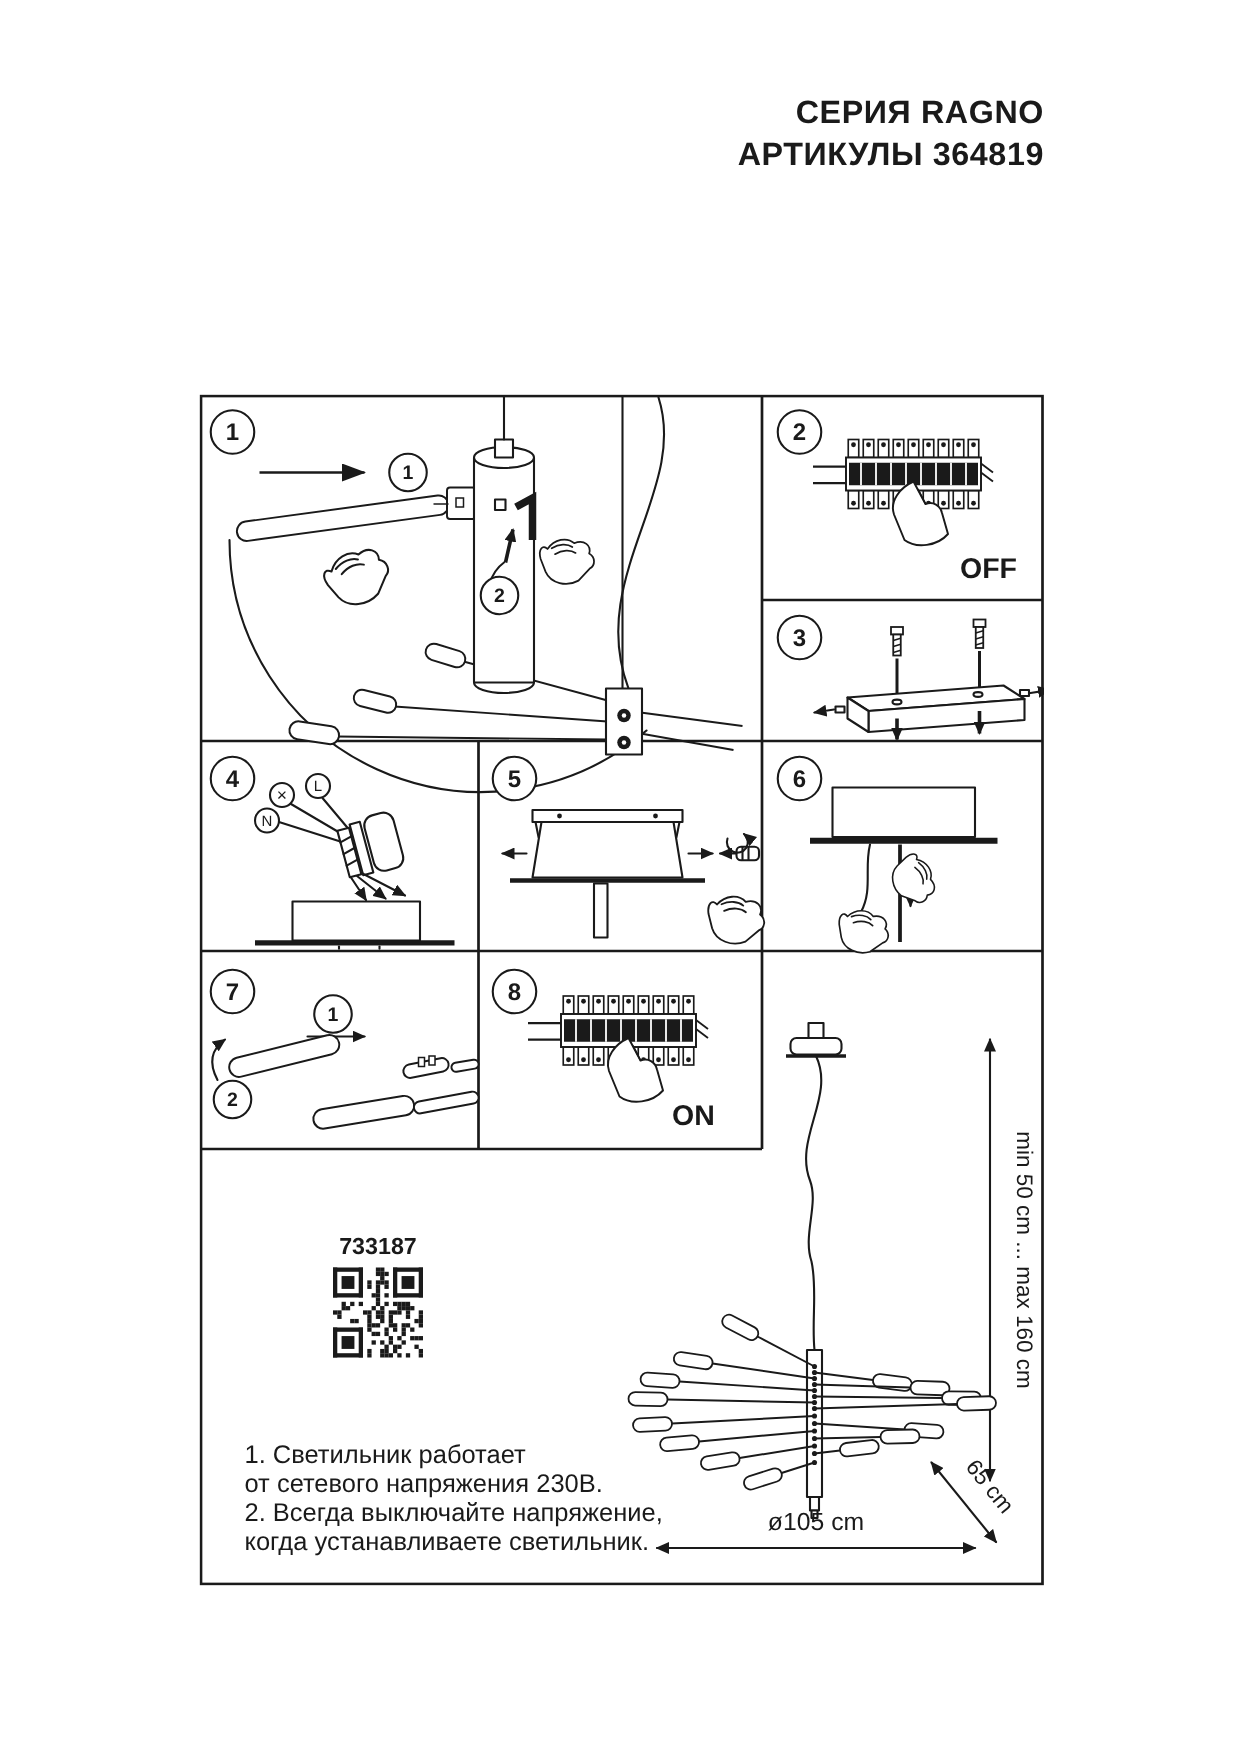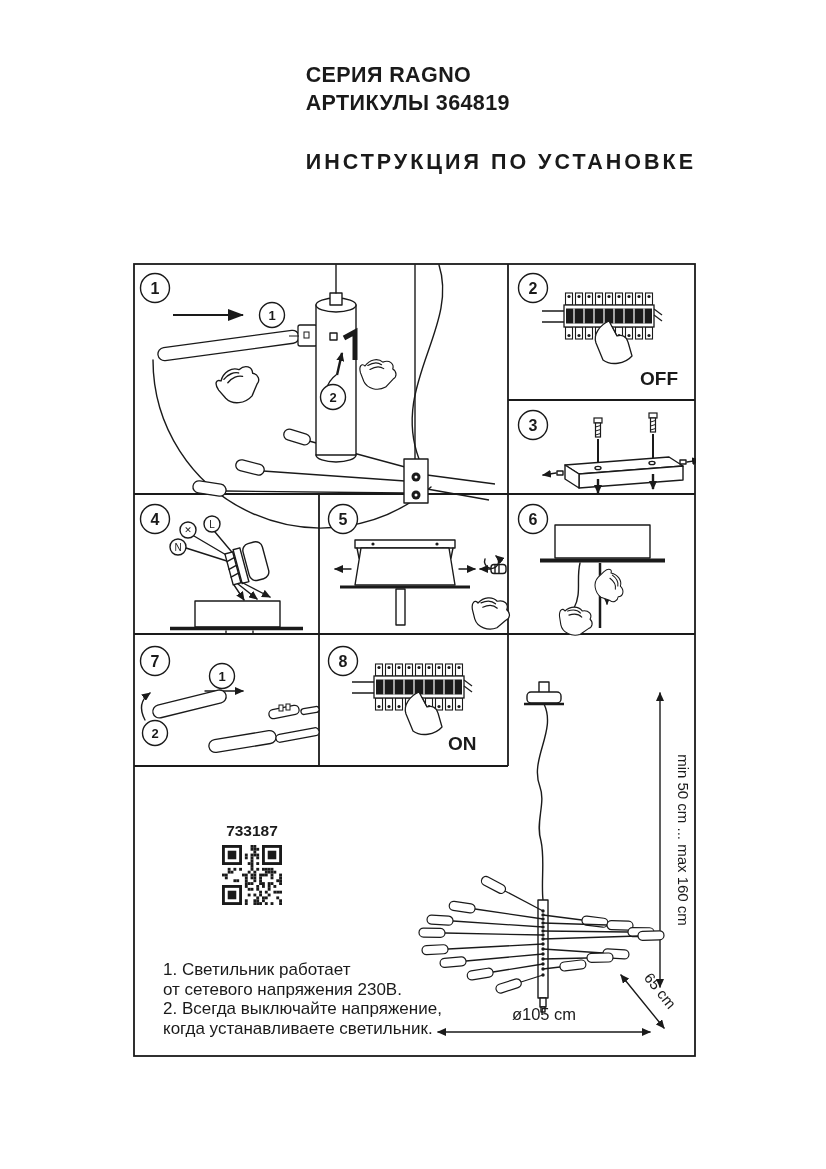--- a/index.html
+++ b/index.html
@@ -1,19 +1,19 @@
 <!DOCTYPE html>
 <html><head>
 <meta charset="utf-8">
 <style>
   html,body{margin:0;padding:0;}
   body{width:826px;height:1169px;background:#fff;position:relative;overflow:hidden;
        font-family:"Liberation Sans",sans-serif;color:#1a1a1a;}
   .page{position:absolute;inset:0;background:#fff;}
-  .header{position:absolute;top:61px;right:130px;text-align:left;margin-left:16px;}
+  .header{position:absolute;top:61px;right:130px;text-align:right;margin-left:16px;}
   .ht{font-size:21.5px;font-weight:700;line-height:28px;letter-spacing:.4px;}
   .hi{margin-top:31px;}
   .hi1{letter-spacing:3px;}
   .hi2{letter-spacing:.8px;}
   svg.diagram{position:absolute;left:133px;top:263px;}
   .grid{stroke:#1a1a1a;stroke-width:1.8;fill:none;}
   .ln{stroke:#1a1a1a;stroke-width:1.4;fill:none;stroke-linecap:round;stroke-linejoin:round;}
   .lnf{stroke:#1a1a1a;stroke-width:1.4;fill:#fff;stroke-linejoin:round;}
   .ink{fill:#1a1a1a;stroke:none;}
   .svgtxt{font-family:"Liberation Sans",sans-serif;fill:#1a1a1a;}
@@ -29,21 +29,20 @@
 </style>
 </head>
 <body>
 
 <div class="page">
 
   <div class="header">
     <div class="ht">СЕРИЯ RAGNO</div>
     <div class="ht">АРТИКУЛЫ 364819</div>
     <div class="hi">
-      <div class="ht hi1">ИНСТРУКЦИЯ ПО УСТАНОВКЕ</div>
     </div>
   </div>
 
   <svg class="diagram" width="563" height="794" viewBox="0 0 563 794">
     <defs>
       <marker id="ah" viewBox="0 0 9 8" refX="8" refY="4" markerWidth="9" markerHeight="8" orient="auto-start-reverse" markerUnits="userSpaceOnUse">
         <path d="M0 0 L9 4 L0 8 Z" fill="#1a1a1a"></path>
       </marker>
       <marker id="ahb" viewBox="0 0 16 12" refX="15" refY="6" markerWidth="16" markerHeight="12" orient="auto-start-reverse" markerUnits="userSpaceOnUse">
         <path d="M0 0 L16 6 L0 12 Z" fill="#1a1a1a"></path>

